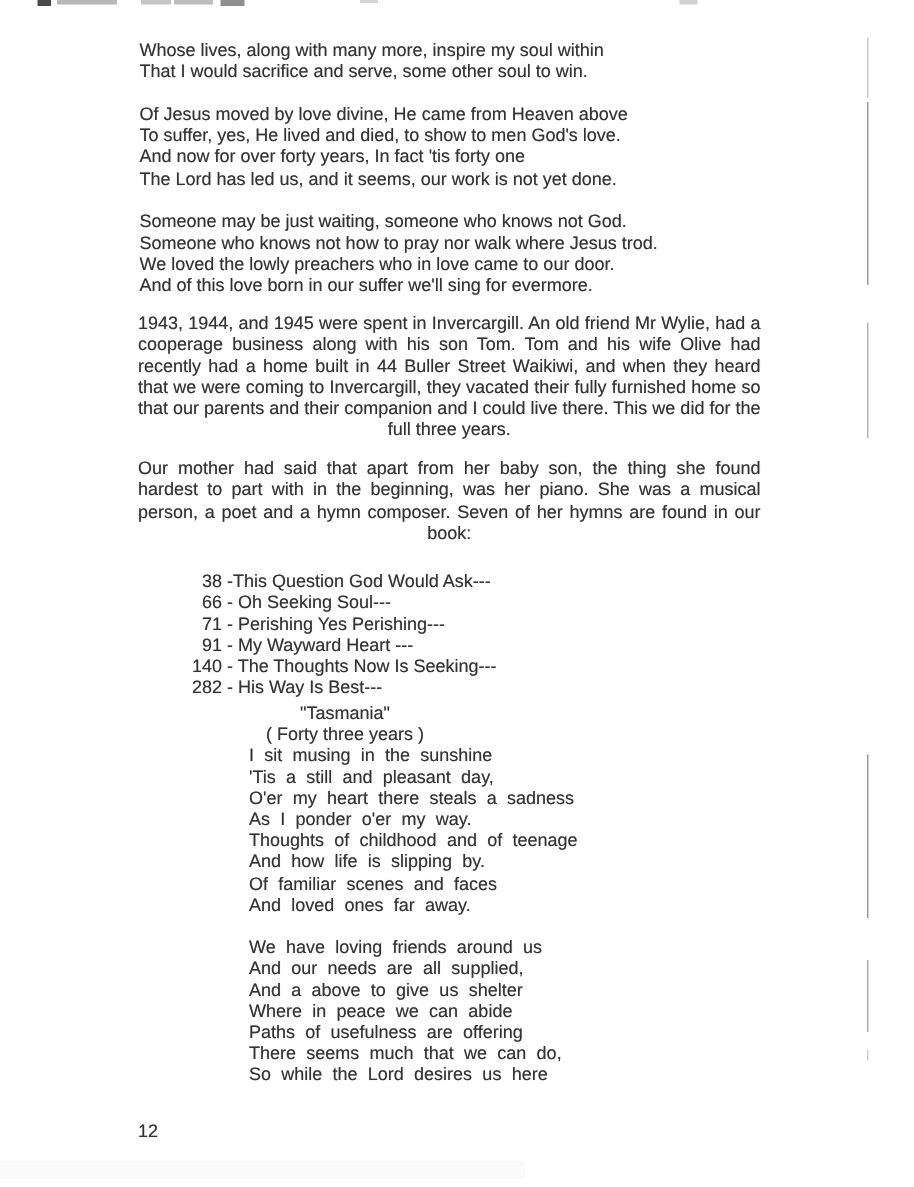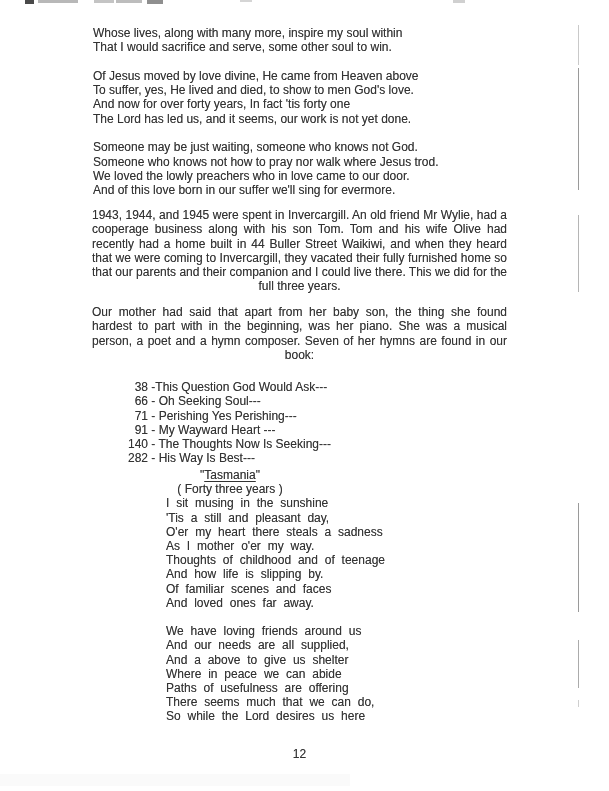--- a/index.html
+++ b/index.html
@@ -28,27 +28,27 @@
   .jline { text-align: justify; text-align-last: justify; }
   .jlast { text-align: center; }
 
   
   .hymns { left: 92px; top: 340px; line-height: 14.3px; margin-top: 40px; }
   .hymn-line { white-space: pre; }
   .hymn-num { display: inline-block; width: 56px; text-align: right; }
 
   
   .poem-title-wrap { left: 92px; width: 276px; top: 468px; line-height: 14.2px; text-align: center; }
-  .poem-title-word { text-decoration: underline; text-underline-offset: 2px; }
+  .poem-title-word { text-underline-offset: 2px; }
   .poem-body { left: 166px; top: 496.4px; line-height: 14.2px; }
   .poem-body .stanza { margin-bottom: 14.2px; }
   .pline { white-space: pre; word-spacing: 3.5px; }
 
   
-  .pagenum { left: 92px; width: 415px; top: 747px; text-align: center; line-height: 14.3px; }
+  .pagenum { left: 92px; width: 415px; top: 747px; line-height: 14.3px; }
 
   
   .mark { position: absolute; }
 </style>
 </head>
 <body>
 
 <div class="page">
 
   <div class="mark" style="left:25px;top:0;width:9px;height:4px;background:#4a4a4a;"></div>
@@ -114,21 +114,21 @@
   <div class="abs poem-title-wrap">
     <div><span>"</span><span class="poem-title-word">Tasmania</span><span>"</span></div>
     <div>( Forty three years )</div>
   </div>
 
   <div class="abs poem-body">
       <div class="stanza">
         <div class="pline">I sit musing in the sunshine</div>
         <div class="pline">'Tis a still and pleasant day,</div>
         <div class="pline">O'er my heart there steals a sadness</div>
-        <div class="pline">As I mother o'er my way.</div>
+        <div class="pline">As I ponder o'er my way.</div>
         <div class="pline">Thoughts of childhood and of teenage</div>
         <div class="pline">And how life is slipping by.</div>
         <div class="pline">Of familiar scenes and faces</div>
         <div class="pline">And loved ones far away.</div>
       </div>
       <div class="stanza">
         <div class="pline">We have loving friends around us</div>
         <div class="pline">And our needs are all supplied,</div>
         <div class="pline">And a above to give us shelter</div>
         <div class="pline">Where in peace we can abide</div>

